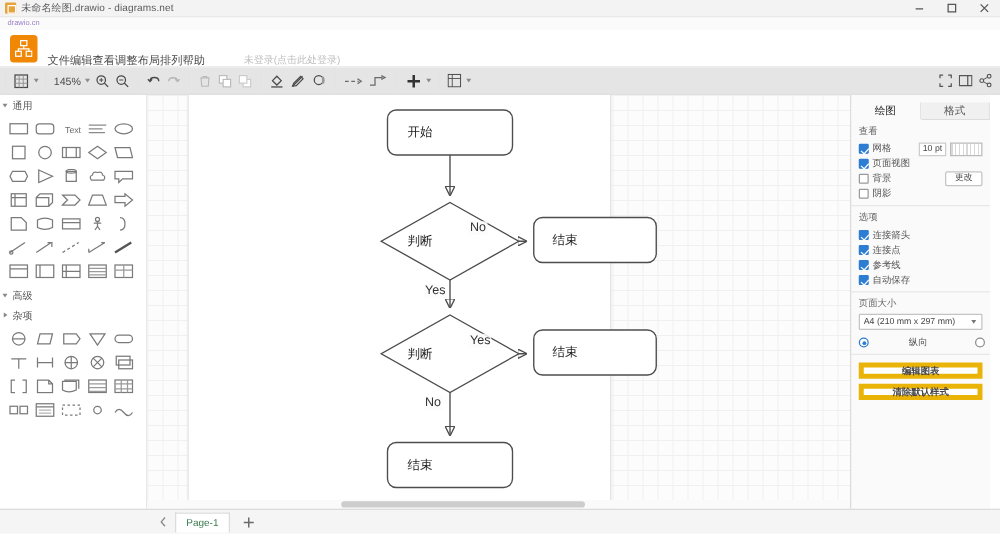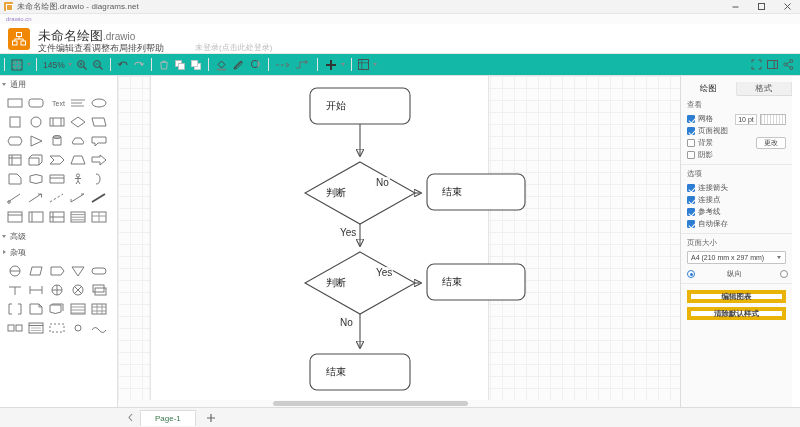--- a/index.html
+++ b/index.html
@@ -69,21 +69,21 @@
   }
   .menubar .mi { cursor: default; }
   .hint {
     position: absolute; left: 195px; top: 18px;
     font-size: 8px; color: #bdbdbd; white-space: nowrap;
   }
 
   
   .toolbar {
     position: absolute; left: 0; top: 54px; width: 800px; height: 22px;
-    background: #14b8a6; border-bottom: 1px solid #e0e0e0;
+    background: #e5e5e5; border-bottom: 1px solid #e0e0e0;
     display: flex; align-items: center;
   }
   .tgrp { display: flex; align-items: center; height: 22px; }
   .tsep { width: 1px; height: 13px; background: #e3e3e3; margin: 0 4px; flex: none; }
   .tbtn {
     height: 18px; min-width: 16px; padding: 0 2px;
     display: flex; align-items: center; justify-content: center;
     color: #5b5b5b; border-radius: 2px; flex: none;
   }
   .tbtn svg { display: block; }
@@ -228,21 +228,21 @@
   .pagebar {
     position: absolute; left: 0; bottom: 0; width: 800px; height: 20px;
     background: #f5f5f5; border-top: 1px solid #dcdcdc;
     display: flex; align-items: center;
   }
   .pb-nav {
     width: 16px; height: 20px; display: flex; align-items: center; justify-content: center;
     color: #7a7a7a; margin-left: 122px;
   }
   .pb-tab {
-    height: 16px; padding: 0 14px; display: flex; align-items: center;
+    height: 16px; padding: 0 8px; display: flex; align-items: center;
     font-size: 8px; color: #3a7a4d; background: #ffffff;
     border: 1px solid #dcdcdc; border-bottom: none; margin-left: 2px;
   }
   .pb-add {
     width: 18px; height: 20px; display: flex; align-items: center; justify-content: center;
     color: #6a6a6a; font-size: 12px; margin-left: 6px;
   }
 </style>
 </head>
 <body>
@@ -274,23 +274,20 @@
 
   <div class="header">
     <div class="logo">
       <svg class="lg-in" viewBox="0 0 14 14">
         <rect x="4.5" y="0.5" width="5" height="4" fill="none" stroke="#fff" stroke-width="1"></rect>
         <rect x="0.5" y="9" width="4.5" height="4" fill="none" stroke="#fff" stroke-width="1"></rect>
         <rect x="9" y="9" width="4.5" height="4" fill="none" stroke="#fff" stroke-width="1"></rect>
         <path d="M7 4.5 L7 7 M2.7 9 L2.7 7 L11.2 7 L11.2 9" stroke="#fff" stroke-width="1" fill="none"></path>
       </svg>
     </div>
-    <div class="doc-title">
-      <span>未命名绘图</span><span class="ext">.drawio</span>
-    </div>
     <div class="menubar">
       <div class="mi">文件</div>
       <div class="mi">编辑</div>
       <div class="mi">查看</div>
       <div class="mi">调整布局</div>
       <div class="mi">排列</div>
       <div class="mi">帮助</div>
     </div>
     <div class="hint">未登录(点击此处登录)</div>
   </div>

